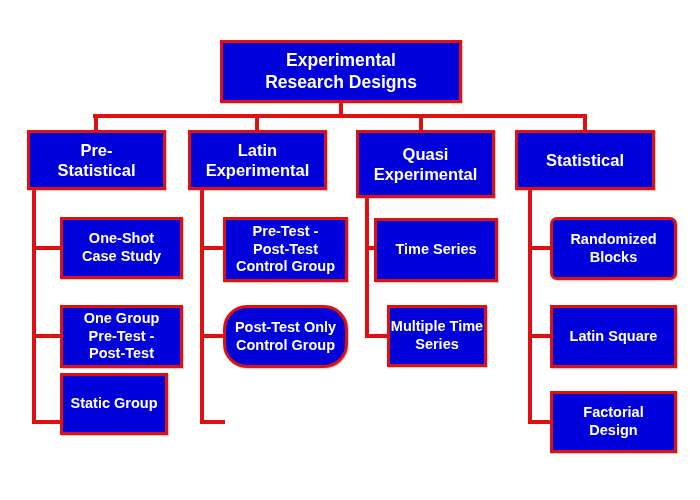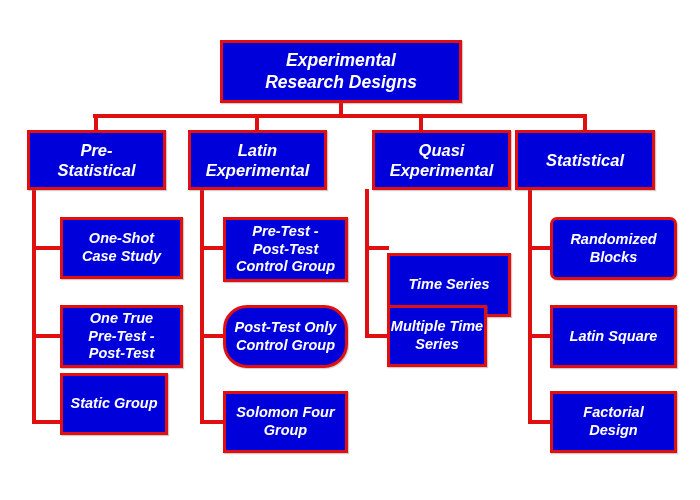--- a/index.html
+++ b/index.html
@@ -7,21 +7,20 @@
     padding: 0;
     background: #ffffff;
     font-family: "Liberation Sans", sans-serif;
   }
   .canvas {
     position: relative;
     width: 700px;
     height: 500px;
     background: var(--background, #ffffff);
     overflow: hidden;
-    font-style: italic;
   }
   .box {
     position: absolute;
     box-sizing: border-box;
     background: var(--box_fill, #0000db);
     border: 3px solid var(--box_border, #e01010);
     color: var(--box_text, #ffffff);
     font-weight: bold;
     display: flex;
     align-items: center;
@@ -70,40 +69,38 @@
   <div class="line" style="left:528px; top:334px; width:24px; height:4px;"></div>
   <div class="line" style="left:528px; top:420px; width:24px; height:4px;"></div>
 
   <div class="box root" style="left:220px; top:40px; width:242px; height:63px;">Experimental
 Research Designs</div>
 
   <div class="box lvl2" style="left:27px; top:130px; width:139px; height:60px;">Pre-
 Statistical</div>
   <div class="box lvl2" style="left:188px; top:130px; width:139px; height:60px;">Latin
 Experimental</div>
-  <div class="box lvl2" style="left:372px; top:130px; width:139px; height:60px;">Quasi
+  <div class="box lvl2" style="left:356px; top:130px; width:139px; height:68px;">Quasi
 Experimental</div>
   <div class="box lvl3" style="left:60px; top:217px; width:123px; height:62px;">One-Shot
 Case Study</div>
 
   <div class="box lvl2" style="left:515px; top:130px; width:140px; height:60px;">Statistical</div>
-  <div class="box lvl3" style="left:60px; top:305px; width:123px; height:63px;">One True
+  <div class="box lvl3" style="left:60px; top:305px; width:123px; height:63px;">One Group
 Pre-Test -
 Post-Test</div>
   <div class="box lvl3" style="left:60px; top:373px; width:108px; height:62px;">Static Group</div>
 
   <div class="box lvl3" style="left:223px; top:217px; width:125px; height:65px;">Pre-Test -
 Post-Test
 Control Group</div>
   <div class="box lvl3" style="left:223px; top:305px; width:125px; height:63px;border-radius:24px;">Post-Test Only
 Control Group</div>
-  <div class="box lvl3" style="left:223px; top:391px; width:125px; height:62px;">Solomon Four
-Group</div>
 
-  <div class="box lvl3" style="left:387px; top:218px; width:124px; height:64px;margin-top:35px;">Time Series</div>
+  <div class="box lvl3" style="left:374px; top:218px; width:124px; height:64px;">Time Series</div>
   <div class="box lvl3" style="left:387px; top:305px; width:100px; height:62px;">Multiple Time
 Series</div>
 
   <div class="box lvl3" style="left:550px; top:217px; width:127px; height:63px;border-radius:7px;">Randomized
 Blocks</div>
   <div class="box lvl3" style="left:550px; top:305px; width:127px; height:63px;">Latin Square</div>
   <div class="box lvl3" style="left:550px; top:391px; width:127px; height:62px;">Factorial
 Design</div>
 
 </div>

